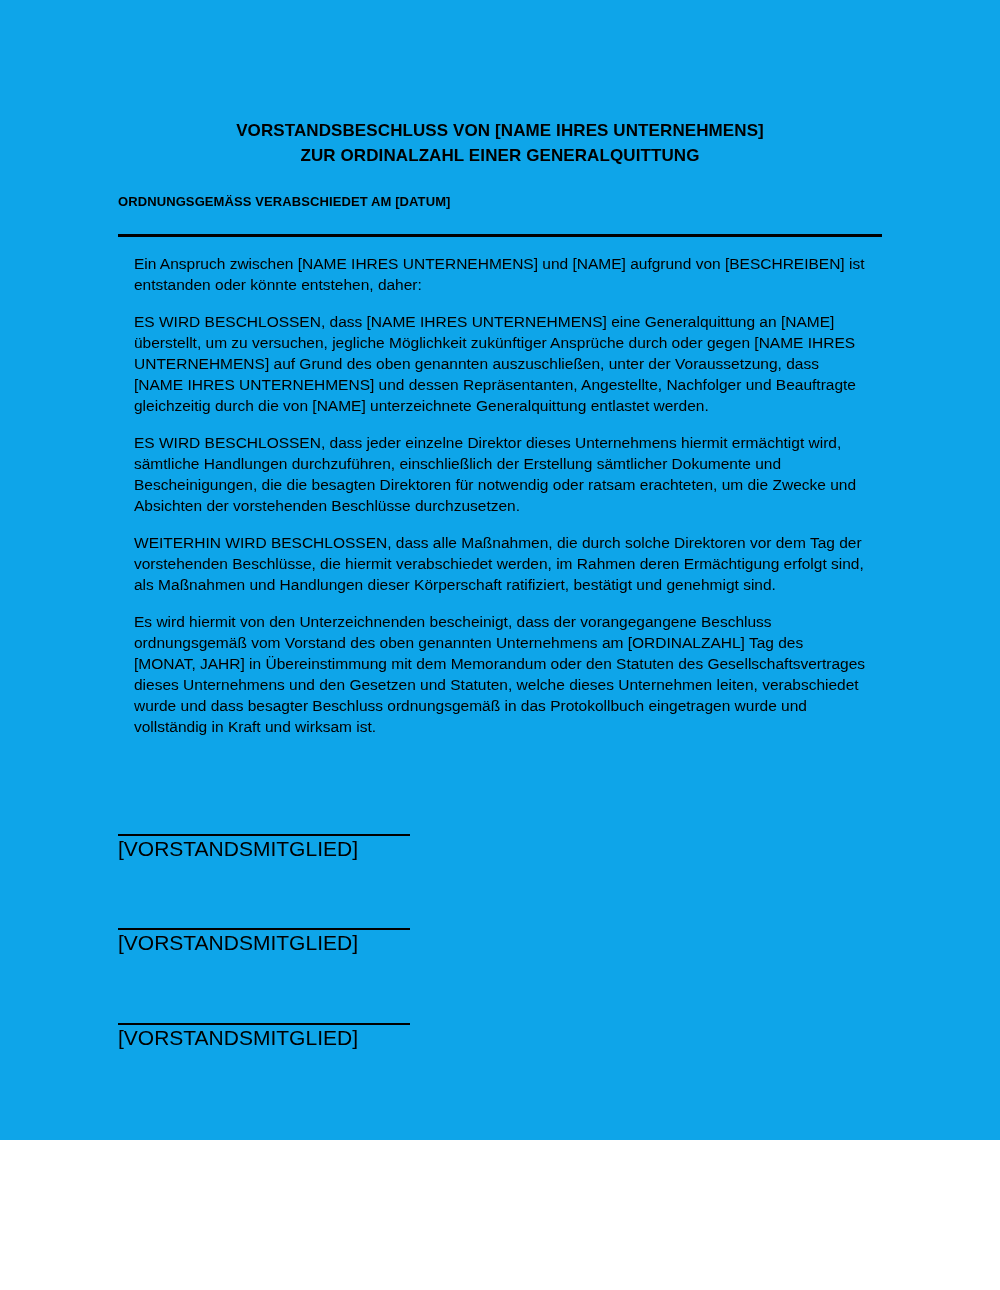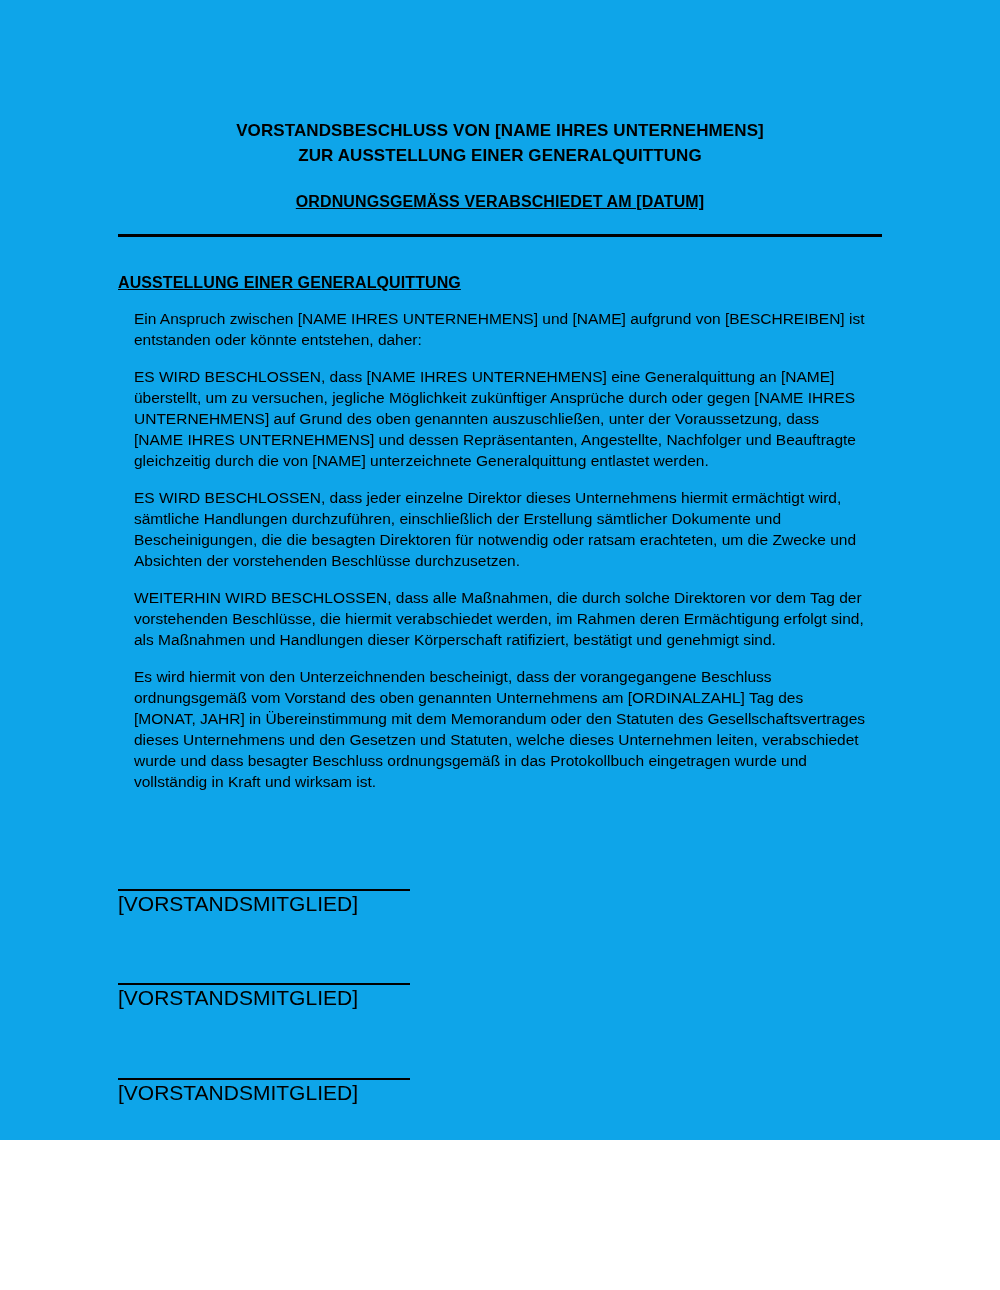--- a/index.html
+++ b/index.html
@@ -30,26 +30,25 @@
     font-weight: bold;
     font-size: 17px;
     line-height: 25px;
     letter-spacing: 0.1px;
   }
   .title-line {
     white-space: nowrap;
   }
   .subtitle {
     margin-top: 21px;
-    text-align: center;
+    text-align: left;
     font-weight: bold;
-    font-size: 16px;
+    font-size: 13px;
     line-height: 25px;
     letter-spacing: 0.1px;
-    text-decoration: underline;
   }
   .rule-thick {
     margin: 20px 0 0 0;
     border: 0;
     border-top: 3px solid #000000;
   }
   .section-heading {
     margin-top: 36px;
     font-size: 16px;
     font-weight: bold;
@@ -97,28 +96,27 @@
   }
 </style>
 </head>
 <body>
 
 <div class="doc">
   <div class="content">
 
     <div class="title-block">
       <div class="title-line">VORSTANDSBESCHLUSS VON [NAME IHRES UNTERNEHMENS]</div>
-      <div class="title-line">ZUR AUSSTELLUNG EINER GENERALQUITTUNG</div>
+      <div class="title-line">ZUR ORDINALZAHL EINER GENERALQUITTUNG</div>
     </div>
 
     <div class="subtitle">ORDNUNGSGEMÄSS VERABSCHIEDET AM [DATUM]</div>
 
     <hr class="rule-thick">
 
-    <div class="section-heading">AUSSTELLUNG EINER GENERALQUITTUNG</div>
 
     <p class="body-para p1">Ein Anspruch zwischen [NAME IHRES UNTERNEHMENS] und [NAME] aufgrund von [BESCHREIBEN] ist entstanden oder könnte entstehen, daher:</p>
     <p class="body-para p2">ES WIRD BESCHLOSSEN, dass [NAME IHRES UNTERNEHMENS] eine Generalquittung an [NAME] überstellt, um zu versuchen, jegliche Möglichkeit zukünftiger Ansprüche durch oder gegen [NAME IHRES UNTERNEHMENS] auf Grund des oben genannten auszuschließen, unter der Voraussetzung, dass [NAME IHRES UNTERNEHMENS] und dessen Repräsentanten, Angestellte, Nachfolger und Beauftragte gleichzeitig durch die von [NAME] unterzeichnete Generalquittung entlastet werden.</p>
     <p class="body-para p3">ES WIRD BESCHLOSSEN, dass jeder einzelne Direktor dieses Unternehmens hiermit ermächtigt wird, sämtliche Handlungen durchzuführen, einschließlich der Erstellung sämtlicher Dokumente und Bescheinigungen, die die besagten Direktoren für notwendig oder ratsam erachteten, um die Zwecke und Absichten der vorstehenden Beschlüsse durchzusetzen.</p>
     <p class="body-para p4">WEITERHIN WIRD BESCHLOSSEN, dass alle Maßnahmen, die durch solche Direktoren vor dem Tag der vorstehenden Beschlüsse, die hiermit verabschiedet werden, im Rahmen deren Ermächtigung erfolgt sind, als Maßnahmen und Handlungen dieser Körperschaft ratifiziert, bestätigt und genehmigt sind.</p>
     <p class="body-para p5">Es wird hiermit von den Unterzeichnenden bescheinigt, dass der vorangegangene Beschluss ordnungsgemäß vom Vorstand des oben genannten Unternehmens am [ORDINALZAHL] Tag des [MONAT, JAHR] in Übereinstimmung mit dem Memorandum oder den Statuten des Gesellschaftsvertrages dieses Unternehmens und den Gesetzen und Statuten, welche dieses Unternehmen leiten, verabschiedet wurde und dass besagter Beschluss ordnungsgemäß in das Protokollbuch eingetragen wurde und vollständig in Kraft und wirksam ist.</p>
 
     <div class="sig-block sig-1">
       <div class="sig-line"></div>
       <div class="sig-label">[VORSTANDSMITGLIED]</div>

